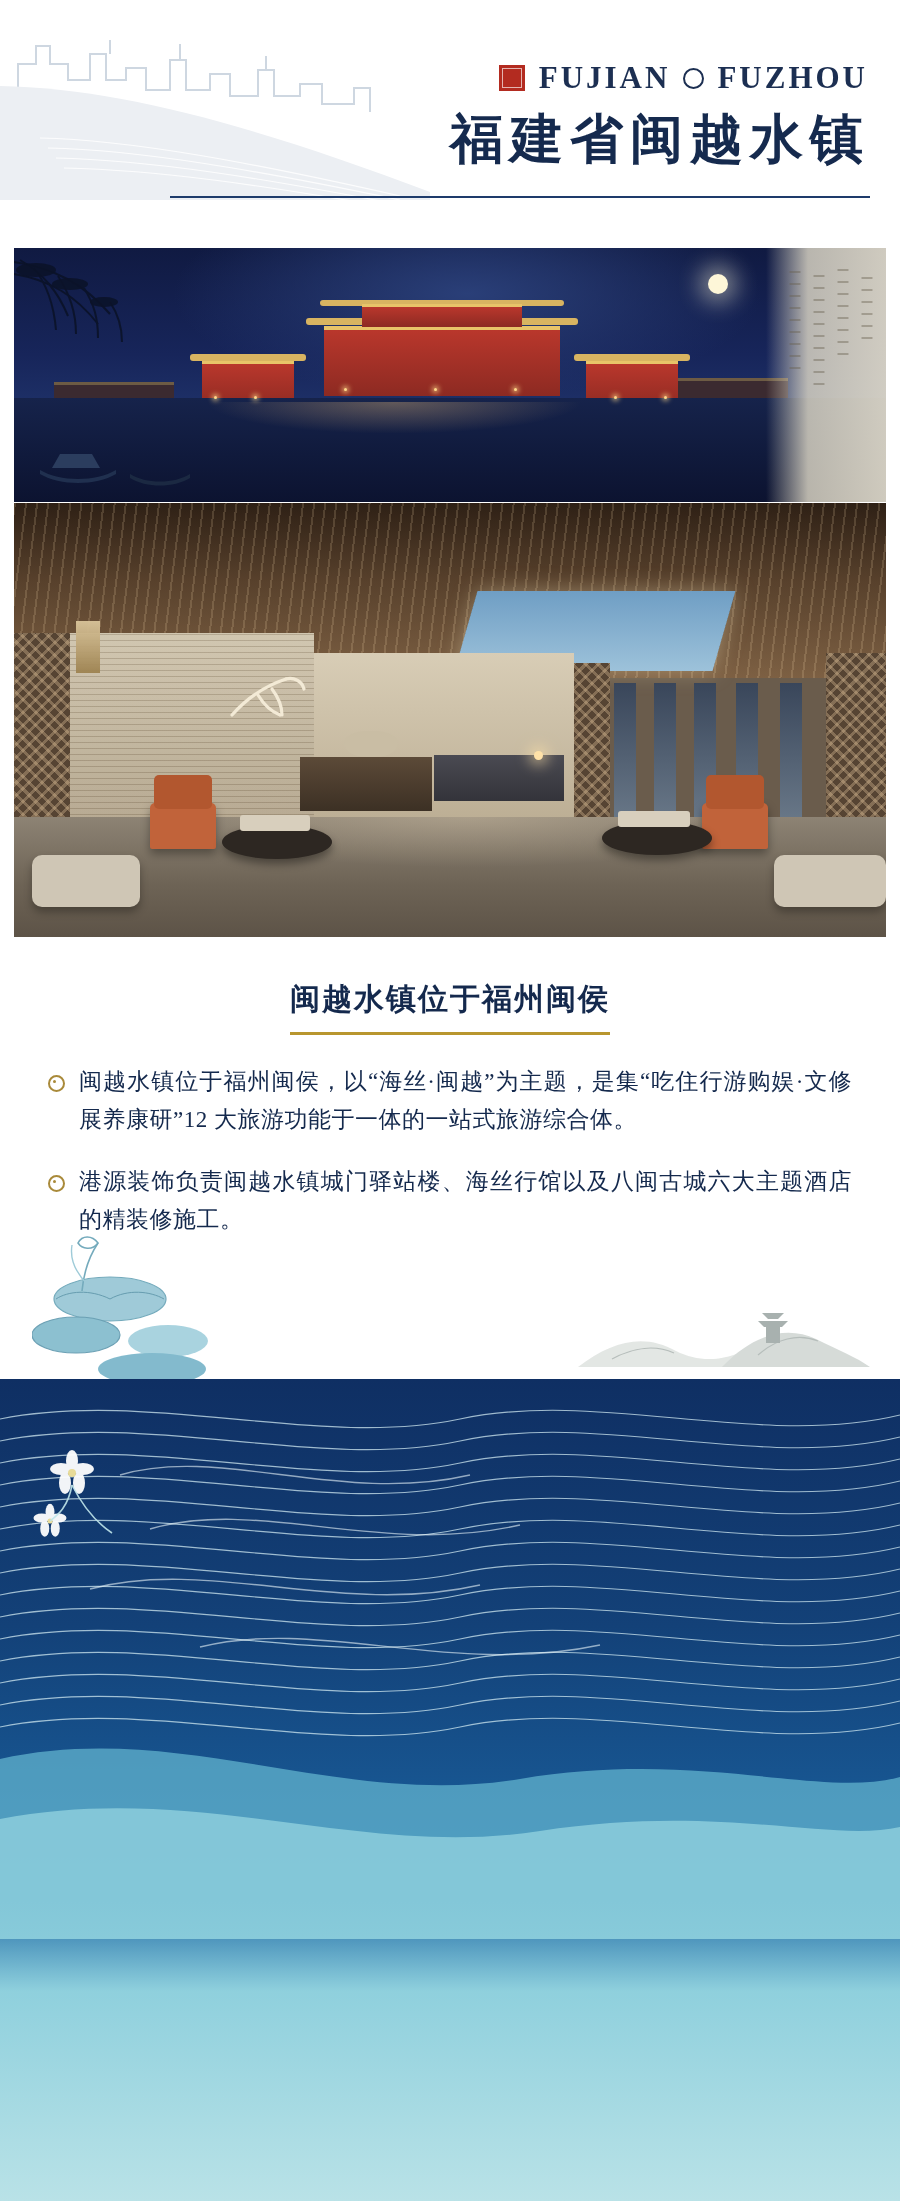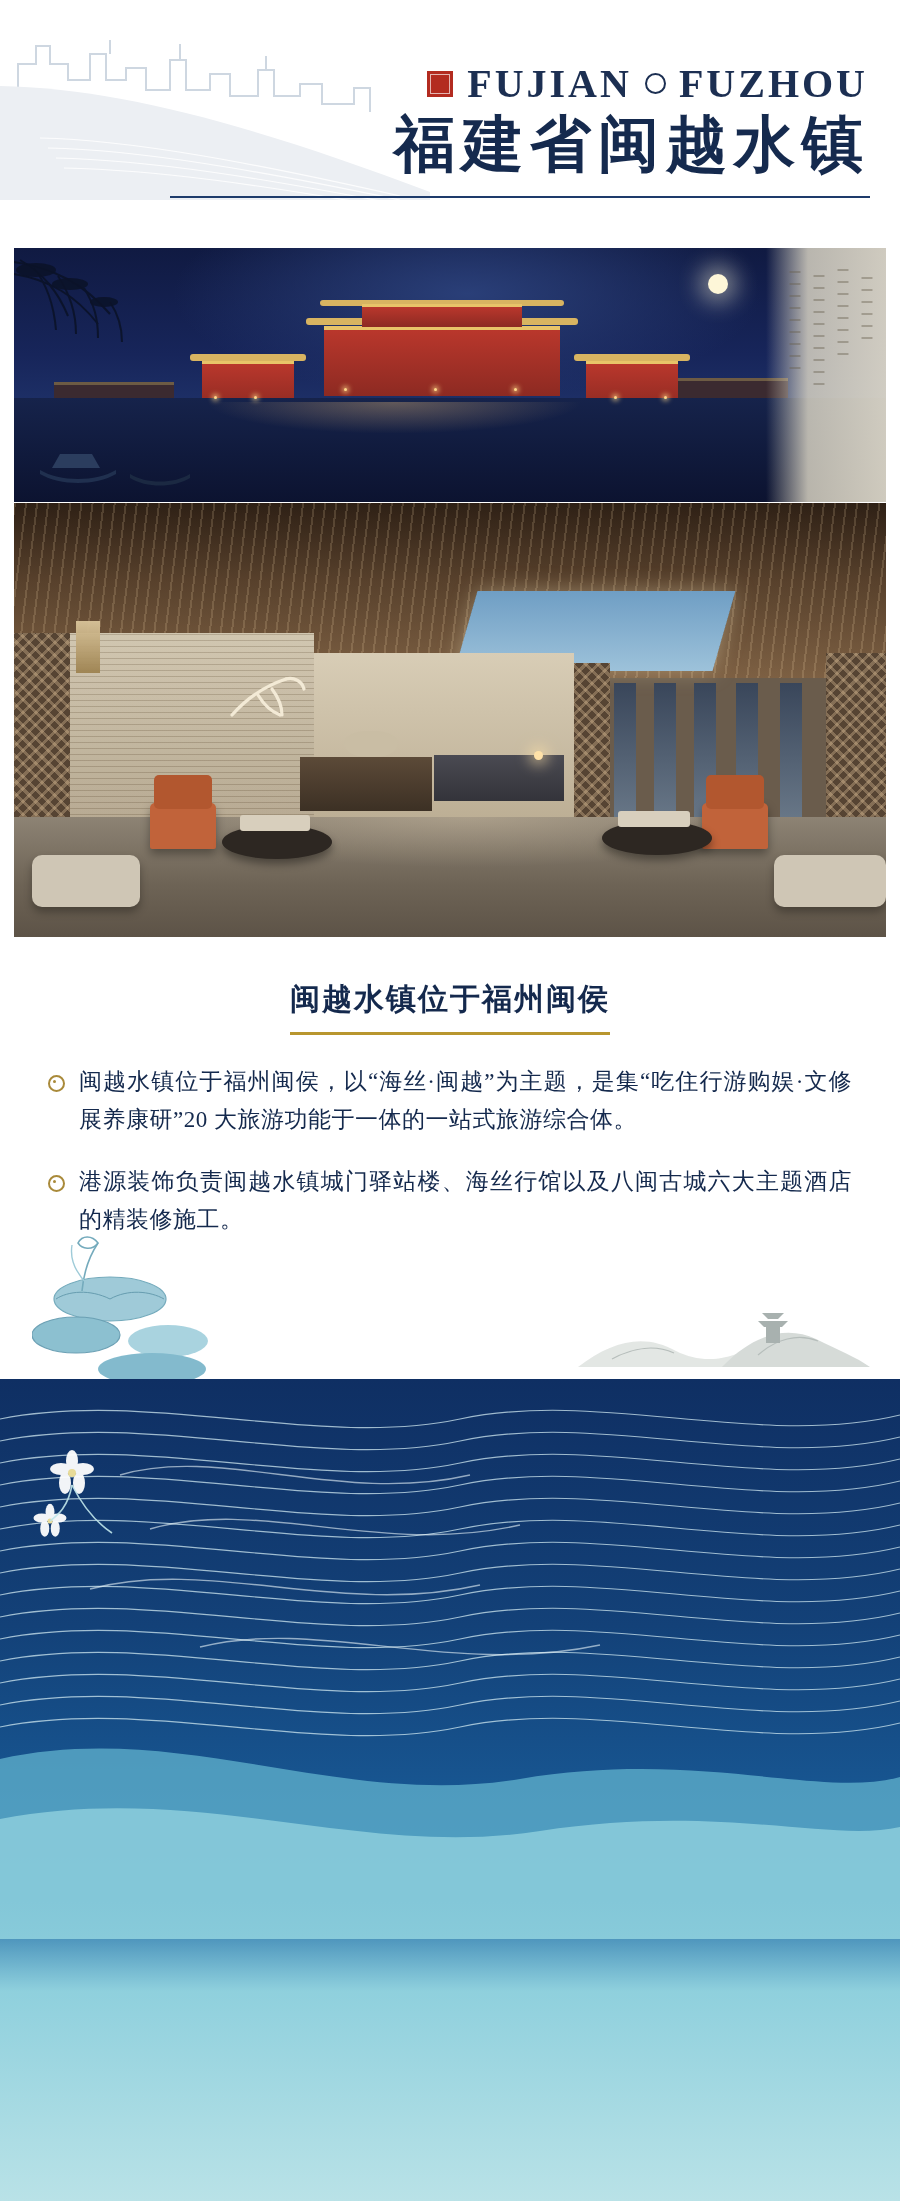--- a/index.html
+++ b/index.html
@@ -55,42 +55,42 @@
     display: inline-block;
   }
   .header-stamp::after {
     content: "";
     position: absolute;
     left: 3px; top: 3px; right: 3px; bottom: 3px;
     border: 1px solid rgba(255,255,255,0.65);
   }
   .header-en {
     font-family: "Liberation Serif", serif;
-    font-size: 40px;
+    font-size: 31px;
     letter-spacing: 3px;
     color: #1c2f52;
     font-weight: 700;
     display: flex;
     align-items: center;
     gap: 13px;
     white-space: nowrap;
   }
   .en-ring {
     display: inline-block;
     width: 17px;
     height: 17px;
     border: 2.5px solid #1c2f52;
     border-radius: 50%;
   }
   .header-cn {
     position: absolute;
     right: 30px;
     top: 104px;
     font-family: "Liberation Serif", serif;
-    font-size: 61px;
+    font-size: 53px;
     font-weight: 700;
     letter-spacing: 7px;
     color: #152a4e;
     white-space: nowrap;
   }
   .header-rule {
     position: absolute;
     left: 170px;
     right: 30px;
     top: 196px;
@@ -549,21 +549,21 @@
 
 <div class="card">
 
   <div class="card-title-wrap">
     <span class="card-title">闽越水镇位于福州闽侯</span>
   </div>
 
   <div class="bullets">
     <div class="bullet-row">
       <span class="bullet-mark"></span>
-      <span class="bullet-text">闽越水镇位于福州闽侯，以“海丝·闽越”为主题，是集“吃住行游购娱·文修展养康研”20 大旅游功能于一体的一站式旅游综合体。</span>
+      <span class="bullet-text">闽越水镇位于福州闽侯，以“海丝·闽越”为主题，是集“吃住行游购娱·文修展养康研”12 大旅游功能于一体的一站式旅游综合体。</span>
     </div>
     <div class="bullet-row">
       <span class="bullet-mark"></span>
       <span class="bullet-text">港源装饰负责闽越水镇城门驿站楼、海丝行馆以及八闽古城六大主题酒店的精装修施工。</span>
     </div>
   </div>
 
   <svg class="card-lotus" viewBox="0 0 230 150">
     <g opacity="0.9">
       <ellipse cx="78" cy="70" rx="56" ry="22" fill="#8fc3d2"></ellipse>

